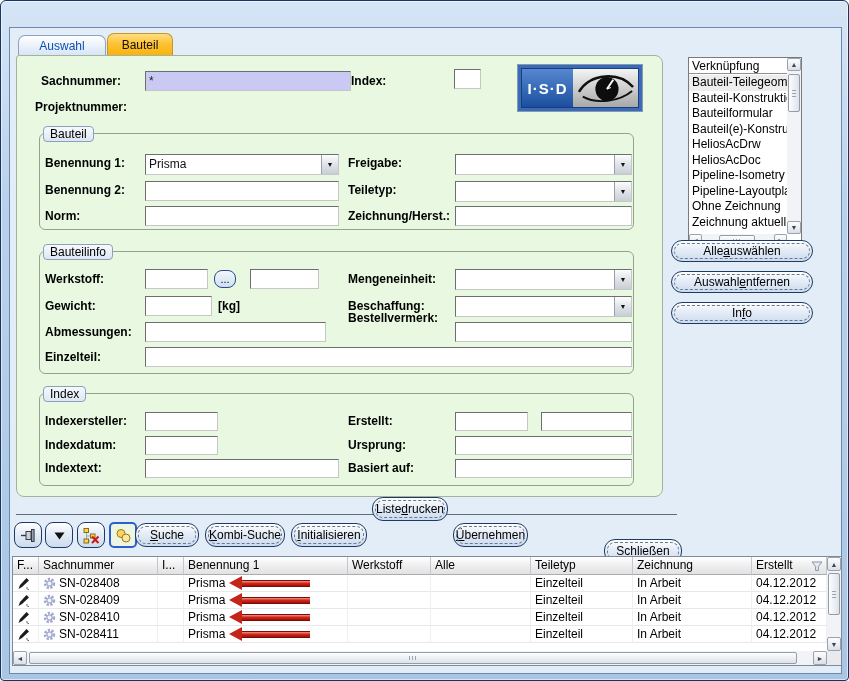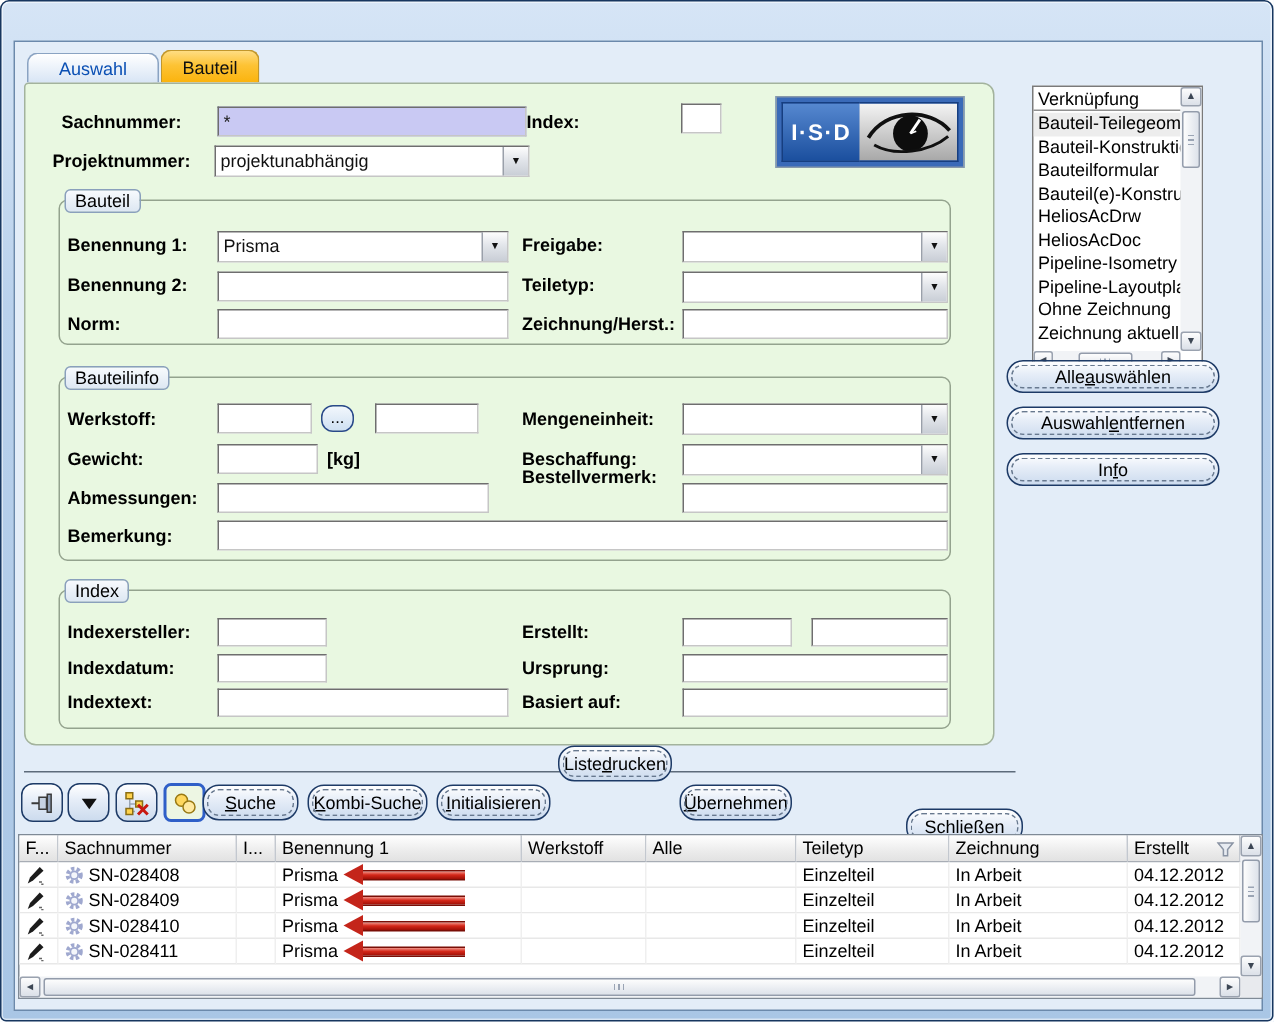--- a/index.html
+++ b/index.html
@@ -89,24 +89,20 @@
               <path d="M2 22 C14 2 44 1 58 17" fill="none" stroke="#101010" stroke-width="2.6"></path>
               <ellipse cx="31" cy="19" rx="12" ry="12.5" fill="#0d0d0d"></ellipse>
               <path d="M31 19 L37.5 9.5" stroke="#fff" stroke-width="2"></path>
               <path d="M31 19 L35 17.5" stroke="#fff" stroke-width="1.2"></path>
               <path d="M6 27 C20 35 44 32 57 21" fill="none" stroke="#101010" stroke-width="2"></path>
             </svg>
         </div>
       </div>
 
       <div class="lbl" style="left:18px;top:41px">Projektnummer:</div>
-      <div class="combo" style="left:126px;top:41px;width:210px">
-        <span class="cval">projektunabhängig</span>
-        <span class="cbtn">▼</span>
-      </div>
 
       <div class="grp" style="left:22px;top:77px;width:595px;height:97px"></div>
       <div class="pill" style="left:26px;top:70px">Bauteil</div>
       <div class="lbl" style="left:28px;top:97px">Benennung 1:</div>
       <div class="combo" style="left:128px;top:98px;width:194px">
         <span class="cval">Prisma</span>
         <span class="cbtn">▼</span>
       </div>
       <div class="lbl" style="left:331px;top:97px">Freigabe:</div>
       <div class="combo" style="left:438px;top:98px;width:177px">
@@ -141,21 +137,21 @@
       <div class="lbl" style="left:201px;top:240px">[kg]</div>
       <div class="lbl" style="left:331px;top:240px">Beschaffung:</div>
       <div class="combo" style="left:438px;top:240px;width:177px">
         <span class="cval"></span>
         <span class="cbtn">▼</span>
       </div>
       <div class="lbl" style="left:28px;top:266px">Abmessungen:</div>
       <input class="txt" style="left: 128px; top: 266px; width: 181px;" value="">
       <div class="lbl" style="left:331px;top:252px">Bestellvermerk:</div>
       <input class="txt" style="left: 438px; top: 266px; width: 177px;" value="">
-      <div class="lbl" style="left:28px;top:291px">Bemerkung:</div>
+      <div class="lbl" style="left:28px;top:291px">Einzelteil:</div>
       <input class="txt" style="left: 128px; top: 291px; width: 487px;" value="">
 
       <div class="grp" style="left:22px;top:337px;width:595px;height:93px"></div>
       <div class="pill" style="left:26px;top:330px">Index</div>
       <div class="lbl" style="left:28px;top:355px">Indexersteller:</div>
       <input class="txt" style="left: 128px; top: 356px; width: 73px; height: 19px;" value="">
       <div class="lbl" style="left:331px;top:355px">Erstellt:</div>
       <input class="txt" style="left: 438px; top: 356px; width: 73px; height: 19px;" value="">
       <input class="txt" style="left: 524px; top: 356px; width: 91px; height: 19px;" value="">
       <div class="lbl" style="left:28px;top:379px">Indexdatum:</div>

